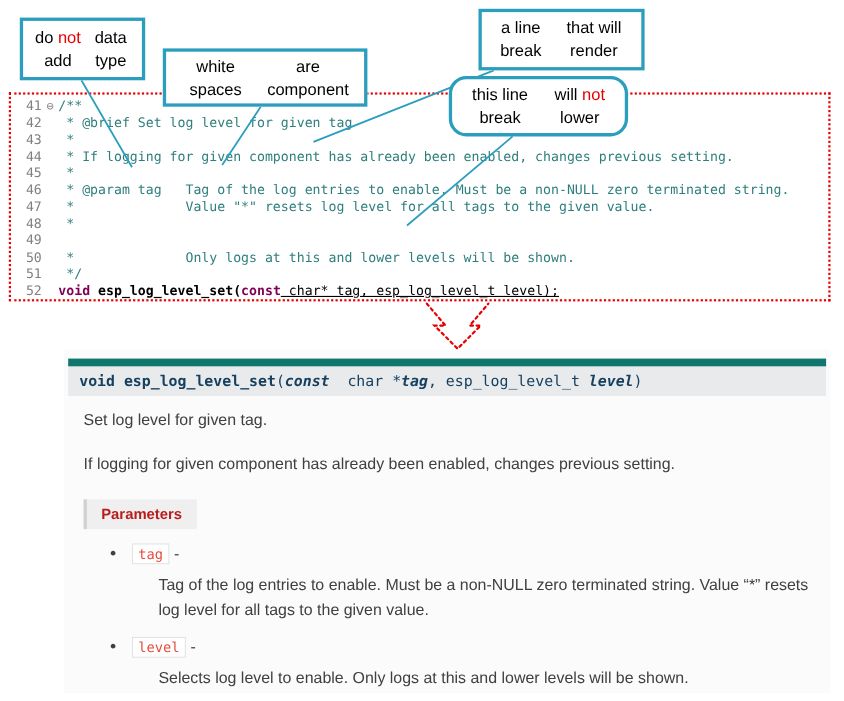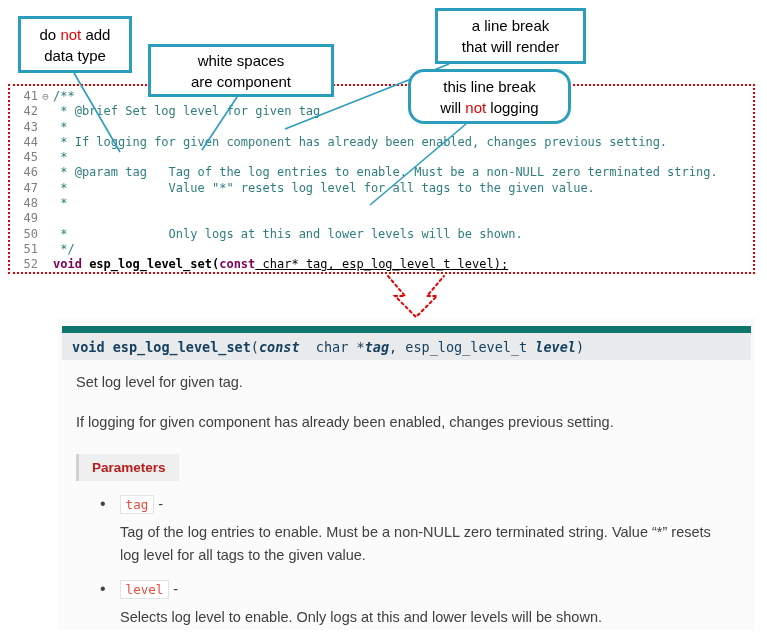--- a/index.html
+++ b/index.html
@@ -1,21 +1,21 @@
 <!DOCTYPE html>
 <html><head>
 <meta charset="utf-8">
 <style>
   * { margin:0; padding:0; box-sizing:border-box; }
   body { background:#ffffff; font-family:"Liberation Sans", sans-serif; }
   #stage { position:relative; width:767px; height:637px; background:#ffffff; overflow:hidden; }
 
   
   .callout { position:absolute; background:#fff; border:3px solid #2b9dbd;
-             display:flex; flex-direction:column; justify-content:center; align-items:center;
+             display:flex; flex-direction:row; justify-content:center; align-items:center;
              font-size:15px; color:#000; line-height:1.4; text-align:center; padding:3px 6px; z-index:5; }
   .callout .red { color:#e60000; }
   #callout-no-datatype   { left:18px;  top:16px; width:114px; height:57px; }
   #callout-whitespace    { left:148px; top:44px; width:186px; height:53px; }
   #callout-break-render  { left:435px; top:8px;  width:151px; height:56px; }
   #callout-break-norender{ left:408px; top:69px; width:163px; height:55px;border-radius:16px; }
 
   
   .code-box { position:absolute; left:8px; top:84px; width:747px; height:190px;
               border:2px dotted #e60000; background:#fff; padding:3px 2px; z-index:1; }
@@ -45,21 +45,21 @@
   .doc-body { padding:12px 16px 0 18px; font-size:14.5px; color:#404040; }
   .doc-body p { margin:0 0 19px 0; line-height:1.45; }
   .params-label { display:inline-block; background:#efefef; border-left:3px solid #cfd1d2;
                   padding:6px 13px; font-weight:bold; font-size:13.5px; color:#b91c1c;
                   margin:2px 0 14px 0; }
   .param-item { margin:0 0 14px 24px; }
   .param-head::before { content:"\2022"; font-size:16px; margin-right:14px; color:#404040; }
   .literal { font-family:"DejaVu Sans Mono", monospace; font-size:12.5px; color:#e74c3c;
              background:#fff; border:1px solid #e1e4e5; padding:1px 5px; }
   .param-dash { margin-left:4px; }
-  .param-desc { margin:8px 0 0 20px; max-width:600px; line-height:1.55; }
+  .param-desc { margin:8px 0 0 44px; max-width:600px; line-height:1.55; }
 </style>
 </head>
 <body>
 
 <div id="stage">
 
   <div class="code-box">
     <div class="code-line">
       <span class="gutter">41</span><span class="fold">⊖</span><span class="cmt">/**</span>
     </div>
@@ -137,16 +137,16 @@
     <div>are  component</div>
   </div>
 
   <div class="callout" id="callout-break-render">
     <div>a line break</div>
     <div>that will render</div>
   </div>
 
   <div class="callout" id="callout-break-norender">
     <div>this line break</div>
-    <div><span>will </span><span class="red">not</span><span> logging</span></div>
+    <div><span>will </span><span class="red">not</span><span> lower</span></div>
   </div>
 
 </div>
 
 </body></html>

